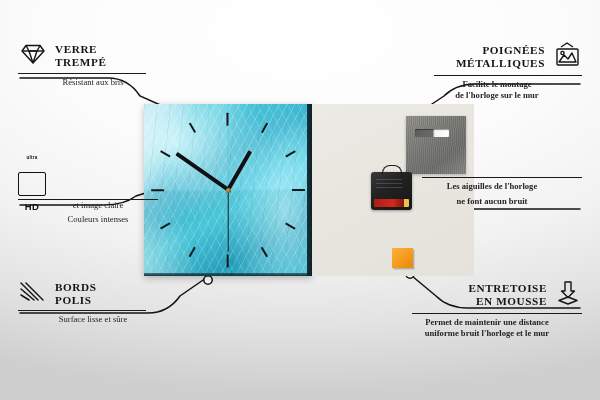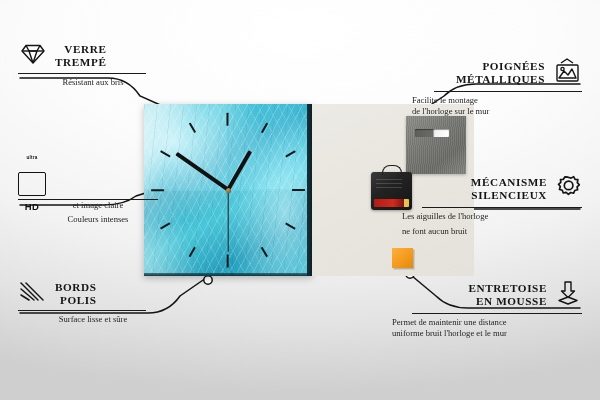--- a/index.html
+++ b/index.html
@@ -23,25 +23,25 @@
     font-family:"Liberation Serif", serif;
     font-weight:bold;font-size:11.2px;letter-spacing:.6px;
     color:#141414;line-height:12.6px;text-transform:uppercase;
   }
   .feat-rule{height:1.3px;background:#1a1a1a;margin-top:3px;}
   .feat-desc{
     font-family:"Liberation Serif", serif;
     font-size:8.6px;line-height:10.6px;color:#242424;margin-top:3px;
   }
   .left .feat-head{justify-content:flex-start;}
-  .left .feat-title{text-align:right;}
+  .left .feat-title{text-align:left;}
   .left .feat-desc{text-align:center;}
   .right .feat-head{justify-content:flex-end;flex-direction:row;}
   .right .feat-title{text-align:right;}
-  .right .feat-desc{text-align:left;}
+  .right .feat-desc{text-align:center;font-weight:bold;}
   .icon-box{flex:0 0 auto;display:block;}
 
   
   .hd-badge{
     width:26px;height:22px;border:1.5px solid #121212;border-radius:2px;
     display:flex;flex-direction:column;align-items:center;justify-content:center;
     font-family:"Liberation Sans", sans-serif;color:#121212;line-height:1;gap:40px;
   }
   .hd-badge .u{font-size:4.6px;letter-spacing:.2px;font-weight:bold;}
   .hd-badge .h{font-size:9.5px;font-weight:bold;letter-spacing:.3px;margin-top:1px;}
@@ -230,21 +230,21 @@
       </span>
       <div>
         <div class="feat-title">BORDS</div>
         <div class="feat-title">POLIS</div>
       </div>
     </div>
     <div class="feat-rule" style="width:128px;"></div>
     <div class="feat-desc">Surface lisse et sûre</div>
   </div>
 
-  <div class="feature right" style="right:18px;top:58px;width:170px;">
+  <div class="feature right" style="right:18px;top:42px;width:170px;">
     <div class="feat-head">
       <div>
         <div class="feat-title">POIGNÉES</div>
         <div class="feat-title">MÉTALLIQUES</div>
       </div>
       <span class="icon-box">
         <svg width="30" height="26" viewBox="0 0 30 26">
           <g fill="none" stroke="#141414" stroke-width="1.4" stroke-linejoin="round">
             <path d="M9,5 L15,1 L21,5"></path>
             <rect x="5" y="7" width="21" height="16" rx="1"></rect>
@@ -253,39 +253,20 @@
           </g>
         </svg>
       </span>
     </div>
     <div class="feat-rule" style="width:148px;margin-left:auto;"></div>
     <div class="feat-desc">Facilite le montage</div>
     <div class="feat-desc" style="margin-top:0;">de l'horloge sur le mur</div>
   </div>
 
   <div class="feature right" style="right:18px;top:174px;width:180px;">
-    <div class="feat-head">
-      <div>
-        <div class="feat-title">MÉCANISME</div>
-        <div class="feat-title">SILENCIEUX</div>
-      </div>
-      <span class="icon-box">
-        <svg width="28" height="26" viewBox="0 0 28 26">
-          <g fill="none" stroke="#141414" stroke-width="1.7" stroke-linejoin="round">
-            <path d="M14,3.2
-                     L17.2,4.1 L19.6,2.6 L21.1,5.3 L23.9,5.6 L23.3,8.6
-                     L25.3,10.8 L23.1,12.9 L23.6,15.8 L20.8,16.5 L19.6,19.2
-                     L16.8,18.5 L14.4,20.3 L12.1,18.4 L9.3,19 L8.3,16.3
-                     L5.5,15.4 L6.3,12.6 L4.5,10.3 L6.8,8.4 L6.5,5.5
-                     L9.4,5.3 L11,2.8 Z"></path>
-            <circle cx="14.6" cy="11.4" r="4.3"></circle>
-          </g>
-        </svg>
-      </span>
-    </div>
     <div class="feat-rule" style="width:160px;margin-left:auto;"></div>
     <div class="feat-desc">Les aiguilles de l'horloge</div>
     <div class="feat-desc" style="margin-top:4px;">ne font aucun bruit</div>
   </div>
 
   <div class="feature right" style="right:18px;top:280px;width:190px;">
     <div class="feat-head">
       <div>
         <div class="feat-title">ENTRETOISE</div>
         <div class="feat-title">EN MOUSSE</div>

